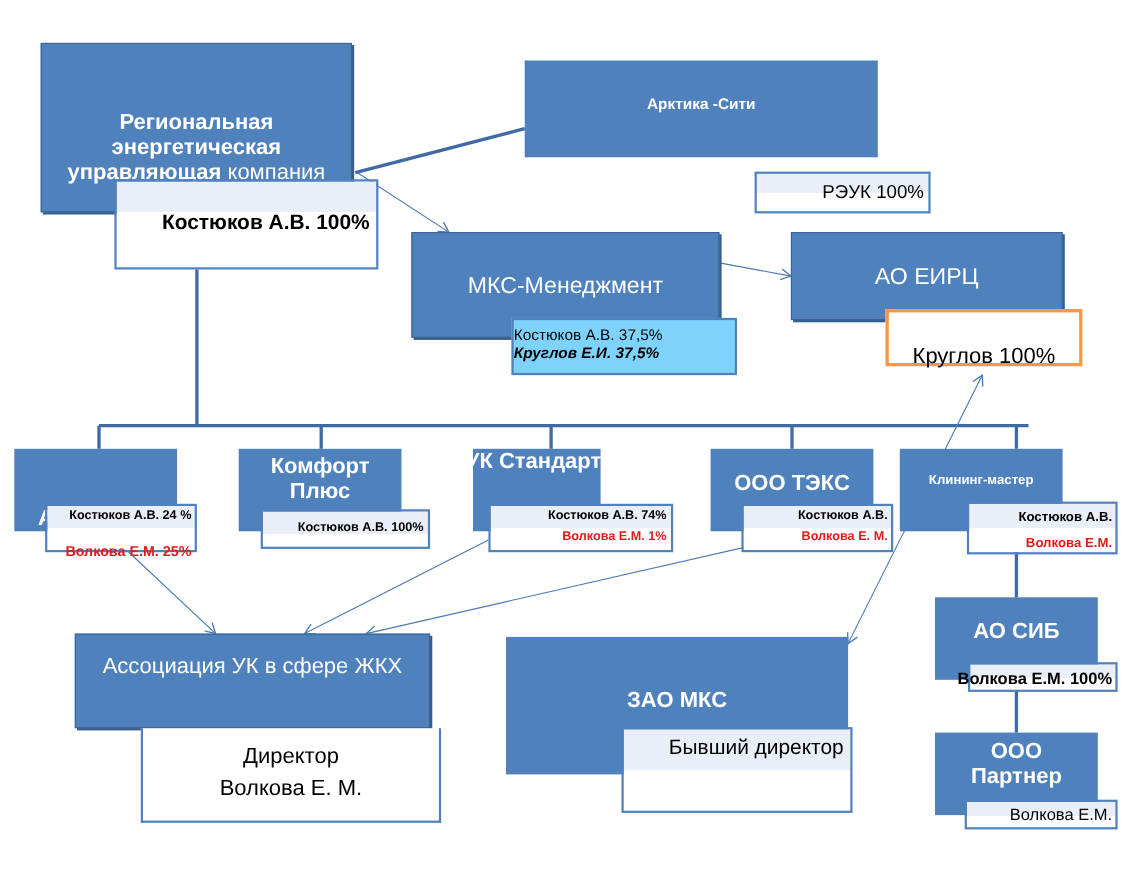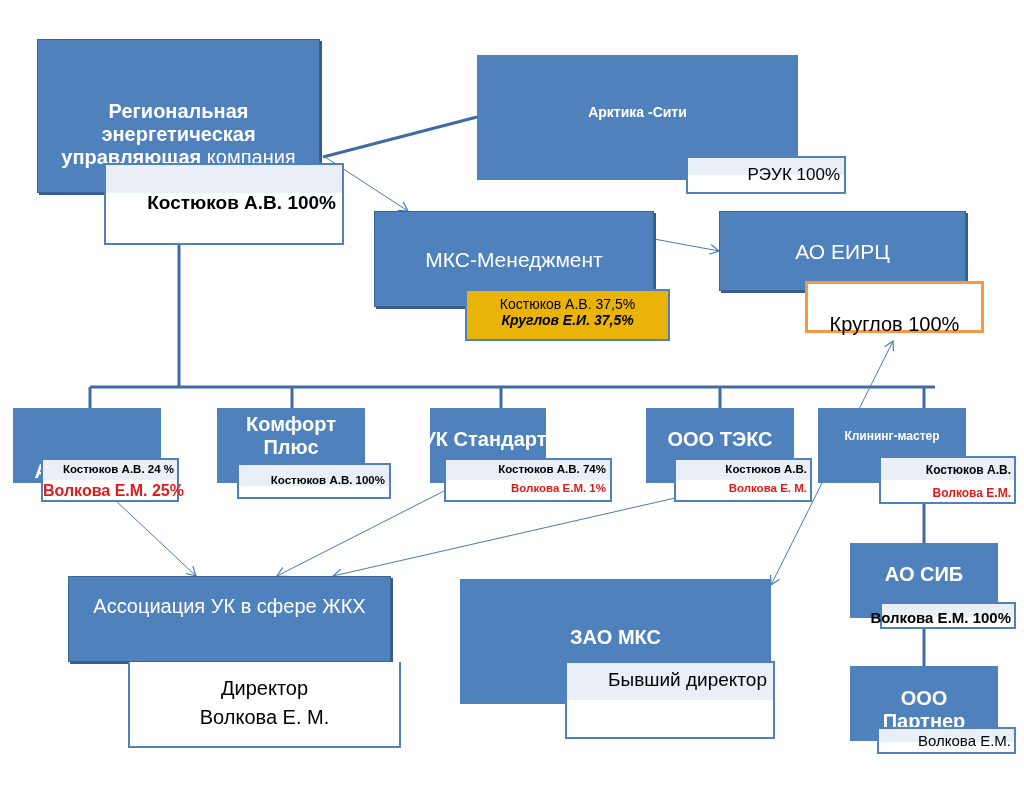--- a/index.html
+++ b/index.html
@@ -48,58 +48,58 @@
 <div class="node shadow" style="left:37px;top:39px;width:283px;height:154px;align-items:flex-end;padding-top:28px;">
   <div class="title" style="font-size:20px;width:270px;">
     <span class="b">Региональная энергетическая управляющая</span>
     <span>компания (РЭУК)</span>
   </div>
 </div>
 <div class="tag" style="left:104px;top:163px;width:240px;height:82px;background:linear-gradient(#e9eef7 0 36%, #ffffff 36% 100%);">
   <span class="ln b" style="font-size:19px;position:absolute;right:6px;top:27px;">Костюков А.В. 100%</span>
 </div>
 
-<div class="node" style="left:477px;top:55px;width:321px;height:125px;align-items:center;padding-bottom:10px;">
+<div class="node" style="left:477px;top:55px;width:321px;height:88px;align-items:center;padding-bottom:10px;">
   <span class="title b" style="font-size:14px;">Арктика -Сити</span>
 </div>
 <div class="tag" style="left:686px;top:156px;width:160px;height:38px;">
   <span class="ln" style="font-size:17px;position:absolute;right:4px;top:7px;">РЭУК 100%</span>
 </div>
 
 <div class="node shadow" style="left:374px;top:211px;width:280px;height:96px;align-items:flex-start;padding-top:36px;">
   <span class="title" style="font-size:21px;">МКС-Менеджмент</span>
 </div>
-<div class="tag" style="left:465px;top:289px;width:205px;height:52px;background:#eab308;text-align:center;">
+<div class="tag" style="left:465px;top:289px;width:205px;height:52px;background:#7dd3fc;">
   <span class="ln" style="font-size:14px;margin-top:5px;">Костюков А.В. 37,5%</span>
   <span class="ln b" style="font-size:14px;font-style:italic;">Круглов Е.И. 37,5%</span>
 </div>
 
 <div class="node shadow" style="left:719px;top:211px;width:247px;height:80px;align-items:flex-start;padding-top:28px;">
   <span class="title" style="font-size:21px;">АО ЕИРЦ</span>
 </div>
 <div class="tag" style="left:805px;top:281px;width:179px;height:52px;background:#fff;border:3px solid #f79646;text-align:center;">
   <span class="ln" style="font-size:20px;margin-top:29px;">Круглов 100%</span>
 </div>
 
 <div class="node" style="left:13px;top:408px;width:148px;height:75px;align-items:flex-end;padding-top:16px;padding-right:14px;">
   <span class="title b" style="font-size:20px;">АРС ЖКХ</span>
 </div>
 <div class="tag" style="left:41px;top:458px;width:138px;height:44px;text-align:right;padding-right:3px;">
   <span class="ln b" style="font-size:11.5px;margin-top:3px;">Костюков А.В. 24 %</span>
-  <span class="ln b red" style="font-size:16px;margin-top:7px;">Волкова Е.М. 25%</span>
+  <span class="ln b red" style="font-size:13px;margin-top:18px;">Волкова Е.М. 25%</span>
 </div>
 
 <div class="node" style="left:217px;top:408px;width:148px;height:75px;align-items:flex-start;padding-top:5px;">
   <span class="title b" style="font-size:20px;width:120px;">Комфорт Плюс</span>
 </div>
 <div class="tag" style="left:237px;top:463px;width:154px;height:36px;background:linear-gradient(#e9eef7 0 65%, #ffffff 65% 100%);">
   <span class="ln b" style="font-size:11.5px;position:absolute;right:4px;top:9px;">Костюков А.В. 100%</span>
 </div>
 
-<div class="node" style="left:430px;top:408px;width:116px;height:75px;align-items:flex-start;padding-top:20px;padding-right:6px;">
+<div class="node" style="left:430px;top:408px;width:116px;height:75px;align-items:flex-start;padding-right:6px;">
   <span class="title b" style="font-size:20px;white-space:nowrap;">УК Стандарт</span>
 </div>
 <div class="tag" style="left:444px;top:458px;width:168px;height:44px;text-align:right;padding-right:4px;">
   <span class="ln b" style="font-size:11.5px;margin-top:3px;">Костюков А.В. 74%</span>
   <span class="ln b red" style="font-size:11.5px;margin-top:7px;">Волкова Е.М. 1%</span>
 </div>
 
 <div class="node" style="left:646px;top:408px;width:148px;height:75px;align-items:flex-start;padding-top:20px;">
   <span class="title b" style="font-size:20px;">ООО ТЭКС</span>
 </div>
@@ -116,21 +116,21 @@
   <span class="ln b red" style="font-size:12px;margin-top:9px;">Волкова Е.М.</span>
 </div>
 
 <div class="node" style="left:850px;top:543px;width:148px;height:75px;align-items:flex-start;padding-top:20px;">
   <span class="title b" style="font-size:20px;">АО СИБ</span>
 </div>
 <div class="tag" style="left:880px;top:602px;width:136px;height:27px;background:linear-gradient(#e9eef7 0 55%, #ffffff 55% 100%);">
   <span class="ln b" style="font-size:15px;position:absolute;right:3px;top:5px;">Волкова Е.М. 100%</span>
 </div>
 
-<div class="node" style="left:850px;top:666px;width:148px;height:75px;align-items:flex-start;padding-top:21px;">
+<div class="node" style="left:850px;top:666px;width:148px;height:75px;align-items:flex-start;padding-top:6px;">
   <span class="title b" style="font-size:20px;width:100px;">ООО Партнер</span>
 </div>
 <div class="tag" style="left:877px;top:727px;width:139px;height:27px;background:linear-gradient(#e9eef7 0 55%, #ffffff 55% 100%);">
   <span class="ln" style="font-size:15px;position:absolute;right:3px;top:3px;">Волкова Е.М.</span>
 </div>
 
 <div class="node shadow" style="left:68px;top:576px;width:323px;height:86px;align-items:flex-start;padding-top:18px;">
   <span class="title" style="font-size:20px;width:280px;">Ассоциация УК в сфере ЖКХ</span>
 </div>
 <div class="tag" style="left:128px;top:662px;width:273px;height:86px;background:#fff;text-align:center;border-top:none;">

